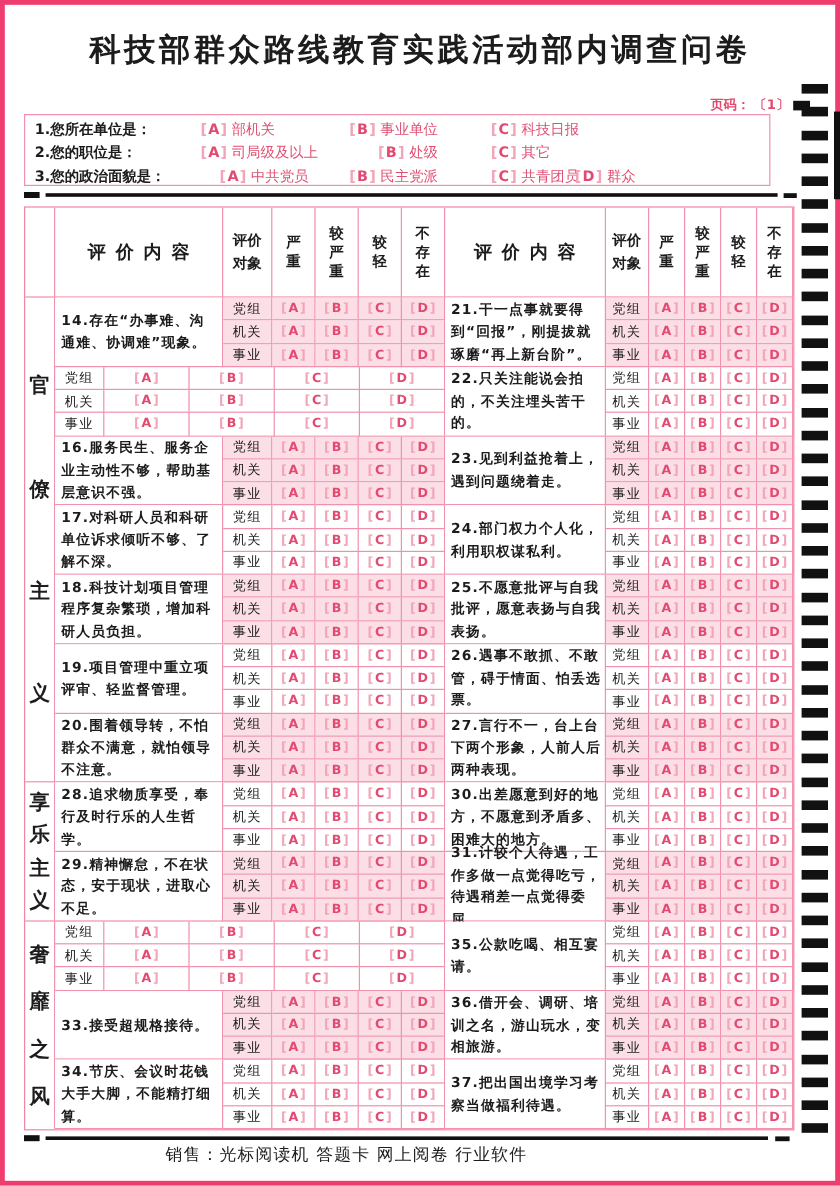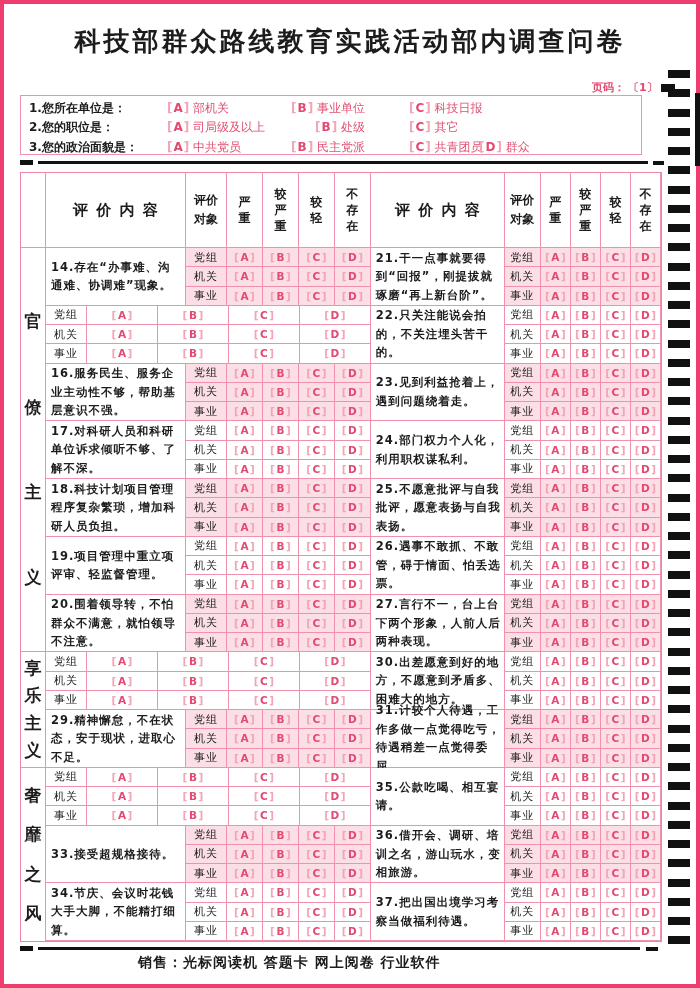--- a/index.html
+++ b/index.html
@@ -57,21 +57,21 @@
     display:flex;align-items:center;justify-content:center;font-size:11px;letter-spacing:1px;}
   .b-cell{flex:1;box-sizing:border-box;border-right:1px solid #f191ab;border-bottom:1px solid #f191ab;
     display:flex;align-items:center;justify-content:center;font-size:10.5px;cursor:pointer;}
   .left .t-cell{width:41px;}
   .right .t-cell{width:36px;}
   .shaded .t-cell,.shaded .b-cell{background:#fbdee6;}
   .b-cell .bk{color:#f2a5b8;font-weight:bold;}
   .b-cell .bl{color:#e34a70;font-weight:bold;margin:0 1.5px;}
   .timing{position:absolute;left:668px;width:22px;height:8px;background:#111;}
   .edgebar{position:absolute;left:695px;top:93px;width:5px;height:73px;background:#111;z-index:6;}
-  .footer{position:absolute;left:138px;top:954px;font-size:14px;font-weight:bold;letter-spacing:1px;}
+  .footer{position:absolute;left:138px;top:954px;font-size:14px;font-weight:normal;letter-spacing:1px;}
 </style>
 </head>
 <body>
 
 <div class="frame"></div>
 
 <div class="title">科技部群众路线教育实践活动部内调查问卷</div>
 
 <div class="pageno">
   <span>页码：</span>
@@ -87,21 +87,21 @@
       <div class="p-opt" style="left: 388px;"><span class="bk">[</span><span class="bl">C</span><span class="bk">]</span> <span>科技日报</span></div>
     </div>
     <div class="p-row">
       <div class="p-label">2.您的职位是：</div>
       <div class="p-opt" style="left: 146px; text-align: right;"><span class="bk">[</span><span class="bl">A</span><span class="bk">]</span> <span>司局级及以上</span></div>
       <div class="p-opt" style="left: 270px; margin-left: 24px;"><span class="bk">[</span><span class="bl">B</span><span class="bk">]</span> <span>处级</span></div>
       <div class="p-opt" style="left: 388px;"><span class="bk">[</span><span class="bl">C</span><span class="bk">]</span> <span>其它</span></div>
     </div>
     <div class="p-row">
       <div class="p-label">3.您的政治面貌是：</div>
-      <div class="p-opt" style="left: 146px;"><span class="bk">[</span><span class="bl">A</span><span class="bk">]</span> <span>中共党员</span></div>
+      <div class="p-opt" style="left: 162px;"><span class="bk">[</span><span class="bl">A</span><span class="bk">]</span> <span>中共党员</span></div>
       <div class="p-opt" style="left: 270px;"><span class="bk">[</span><span class="bl">B</span><span class="bk">]</span> <span>民主党派</span></div>
       <div class="p-opt" style="left: 388px;"><span class="bk">[</span><span class="bl">C</span><span class="bk">]</span> <span>共青团员</span></div>
       <div class="p-opt" style="left: 458px;"><span class="bk">[</span><span class="bl">D</span><span class="bk">]</span> <span>群众</span></div>
     </div>
   </div>
 
 <div class="sep" style="left:20px;top:160px;width:13px;height:5px;"></div>
 <div class="sep" style="left:38px;top:161px;width:610px;height:3px;"></div>
 <div class="sep" style="left:653px;top:161px;width:11px;height:4px;"></div>
 
@@ -659,20 +659,21 @@
               </div>
               <div class="b-cell">
                 <span class="bk">[</span>
                 <span class="bl">D</span>
                 <span class="bk">]</span>
               </div>
             </div>
           </div>
         </div>
         <div class="qblock">
+          <div class="q-content c-content">28.追求物质享受，奉行及时行乐的人生哲学。</div>
           <div class="q-rows">
             <div class="q-row">
               <div class="t-cell">党组</div>
               <div class="b-cell">
                 <span class="bk">[</span>
                 <span class="bl">A</span>
                 <span class="bk">]</span>
               </div>
               <div class="b-cell">
                 <span class="bk">[</span>

